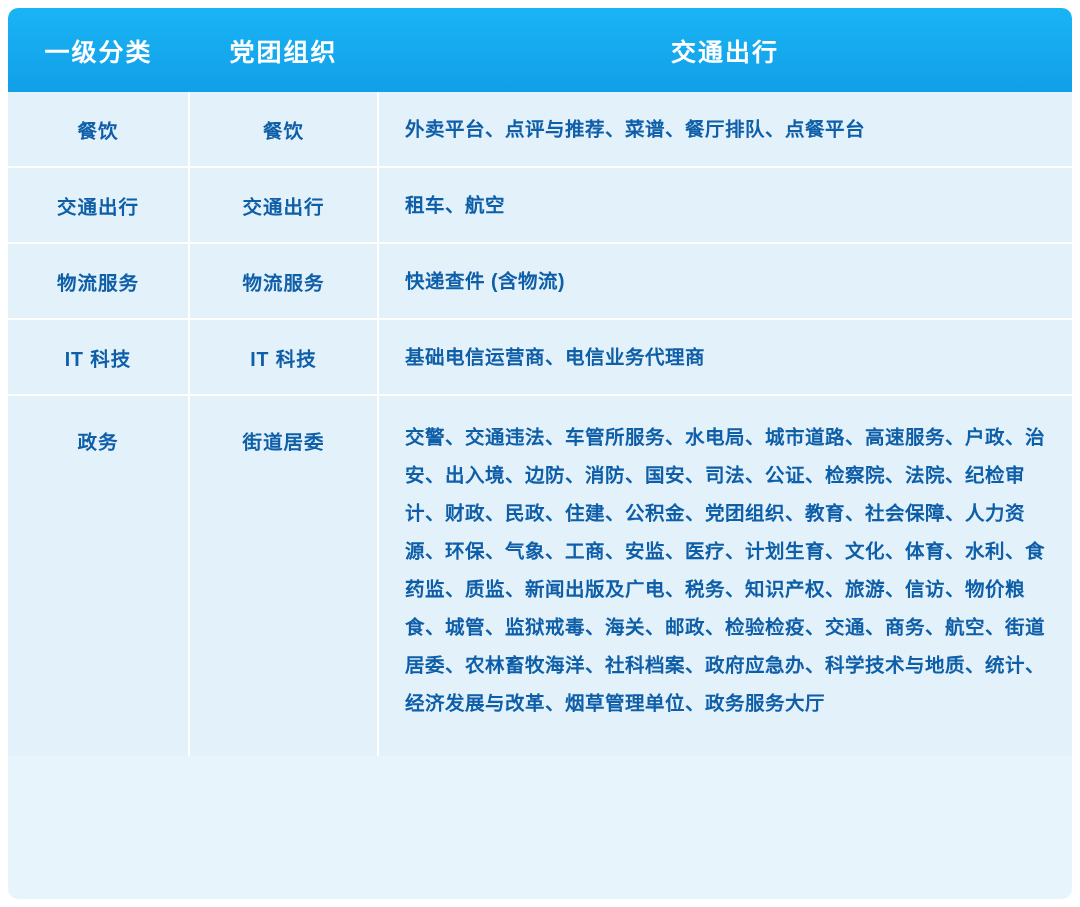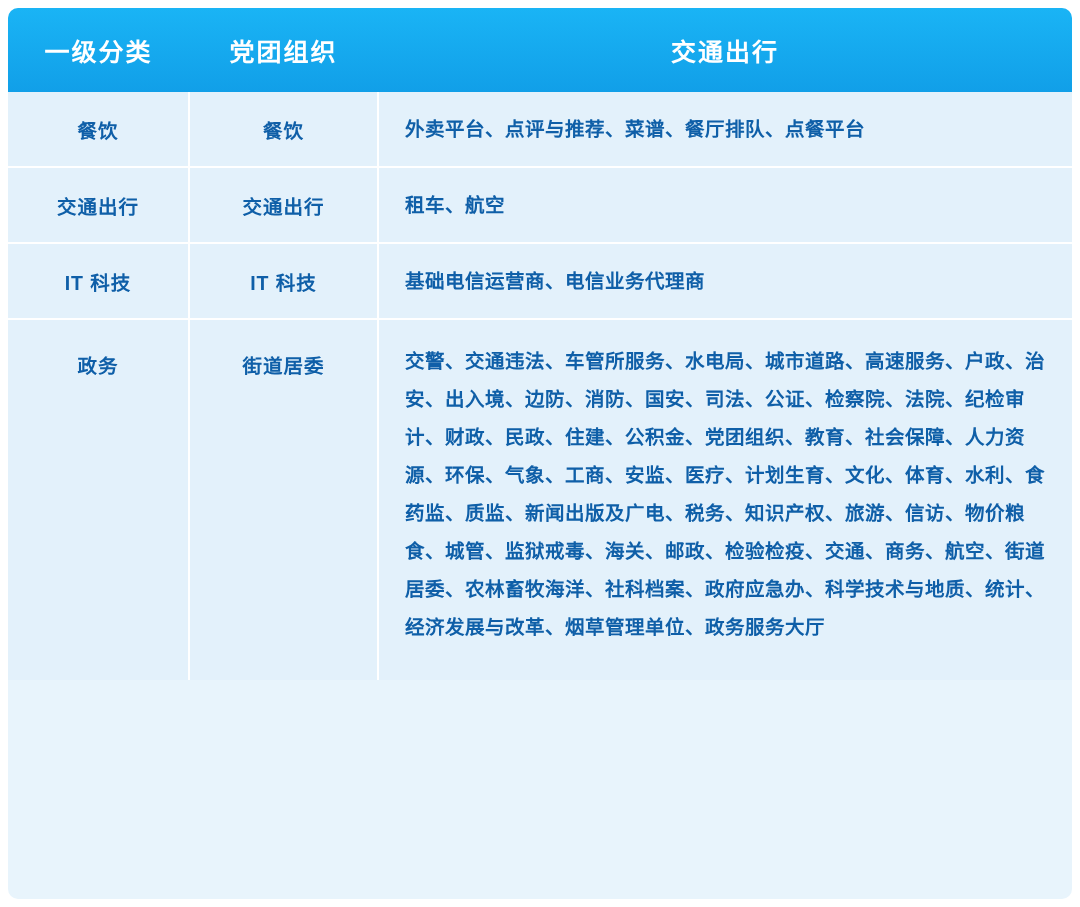--- a/index.html
+++ b/index.html
@@ -126,20 +126,25 @@
           <td class="col1">餐饮</td>
           <td class="col2">餐饮</td>
           <td class="col3">外卖平台、点评与推荐、菜谱、餐厅排队、点餐平台</td>
         </tr>
         <tr>
           <td class="col1">交通出行</td>
           <td class="col2">交通出行</td>
           <td class="col3">租车、航空</td>
         </tr>
         <tr>
+          <td class="col1">物流服务</td>
+          <td class="col2">物流服务</td>
+          <td class="col3">快递查件 (含物流)</td>
+        </tr>
+        <tr>
           <td class="col1">IT 科技</td>
           <td class="col2">IT 科技</td>
           <td class="col3">基础电信运营商、电信业务代理商</td>
         </tr>
         <tr class="gov-row">
           <td class="col1">政务</td>
           <td class="col2">街道居委</td>
           <td class="col3">交警、交通违法、车管所服务、水电局、城市道路、高速服务、户政、治安、出入境、边防、消防、国安、司法、公证、检察院、法院、纪检审计、财政、民政、住建、公积金、党团组织、教育、社会保障、人力资源、环保、气象、工商、安监、医疗、计划生育、文化、体育、水利、食药监、质监、新闻出版及广电、税务、知识产权、旅游、信访、物价粮食、城管、监狱戒毒、海关、邮政、检验检疫、交通、商务、航空、街道居委、农林畜牧海洋、社科档案、政府应急办、科学技术与地质、统计、经济发展与改革、烟草管理单位、政务服务大厅</td>
         </tr>
       </tbody>

